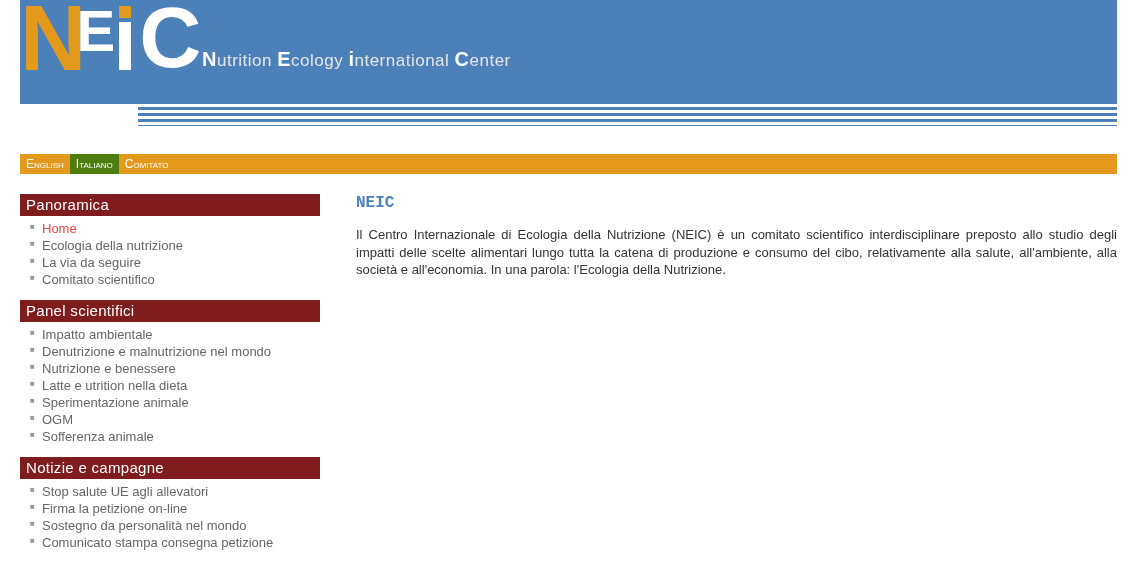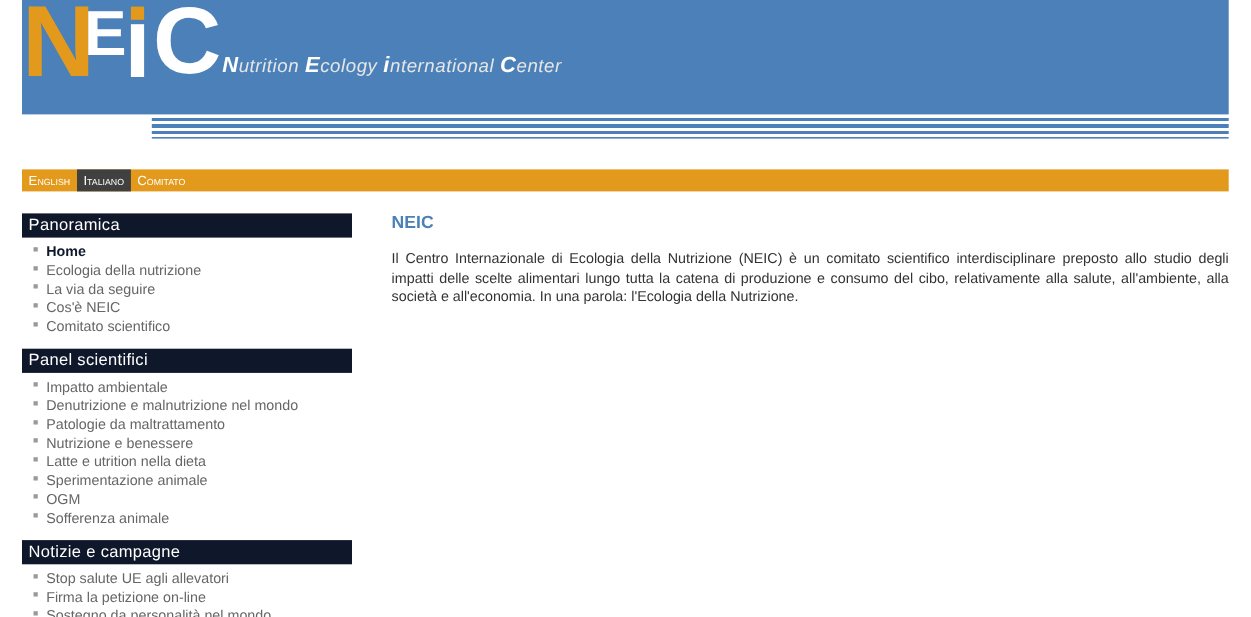--- a/index.html
+++ b/index.html
@@ -8,43 +8,43 @@
 
   
   .banner { background: #4b81b8; height: 104px; margin-top: 0; position: relative; overflow: hidden; }
   .logo { position: absolute; left: 0; top: 0; height: 104px; display: flex; align-items: flex-start; }
   .logo-n { font-family: Arial, Helvetica, sans-serif; font-weight: bold; font-size: 92px; line-height: 92px; color: #e39a1c; letter-spacing: -6px; margin-top: -8px; }
   .logo-e { font-weight: bold; font-size: 58px; line-height: 58px; color: #fff; margin-left: -4px; margin-top: 2px; }
   .logo-i { width: 12px; height: 64px; margin: 6px 2px 0 4px; display: flex; flex-direction: column; }
   .logo-i .dot { width: 12px; height: 12px; background: #e39a1c; }
   .logo-i .stem { flex: 1; background: #fff; margin-top: 4px; }
   .logo-c { font-weight: bold; font-size: 86px; line-height: 86px; color: #fff; margin-left: 6px; margin-top: -6px; }
-  .tagline { position: absolute; left: 182px; top: 48px; font-size: 17px; color: #e6e6e6; letter-spacing: 0.5px; white-space: nowrap; font-style: italic; }
+  .tagline { position: absolute; left: 182px; top: 48px; font-size: 17px; color: #e6e6e6; letter-spacing: 0.5px; white-space: nowrap; }
   .tagline .cap { color: #fff; font-weight: bold; font-size: 20px; }
 
   
   .stripes { height: 22px; background: repeating-linear-gradient(to bottom, #fff 0 3px, #4b81b8 3px 6px); margin-left: 118px; }
 
   
   .langbar { background: #e39a1c; height: 20px; display: flex; align-items: stretch; margin-top: 28px; }
   .lang { color: #fff; font-size: 12px; font-variant: small-caps; padding: 0 6px; display: flex; align-items: center; cursor: pointer; }
-  .lang.active { background: #404040; text-align: center; }
+  .lang.active { background: #4d7c0f; text-align: center; }
 
   
   .content { display: flex; margin-top: 20px; gap: 36px; }
   .sidebar { width: 300px; flex-shrink: 0; }
   .main { flex: 1; }
 
-  .section-h { background: #0f172a; color: #fff; font-size: 15px; padding: 2px 6px 3px; margin-bottom: 4px; letter-spacing: 0.3px; }
+  .section-h { background: #7f1d1d; color: #fff; font-size: 15px; padding: 2px 6px 3px; margin-bottom: 4px; letter-spacing: 0.3px; }
   .menu { list-style: none; margin: 0 0 12px 0; }
   .menu li { position: relative; padding: 1px 0 1px 22px; color: #666; font-size: 13px; cursor: pointer; }
   .menu li::before { content: "■"; position: absolute; left: 10px; top: 2px; font-size: 8px; color: #9a9a9a; }
-  .menu li.active { color: #0f172a; font-weight: bold; }
+  .menu li.active { color: #ef4444; }
 
-  .page-title { color: #4b81b8; font-weight: bold; font-size: 16px; margin-bottom: 14px; }
+  .page-title { color: #4b81b8; font-weight: bold; font-size: 16px; margin-bottom: 14px; font-family: Liberation Mono, monospace; }
   .body-text { color: #333; font-size: 13px; line-height: 1.35; text-align: justify; }
 </style>
 </head>
 <body>
 
 <div class="wrapper">
 
   <div class="banner">
     <div class="logo">
       <span class="logo-n">N</span>
@@ -71,28 +71,26 @@
       <div class="lang">Comitato</div>
     </div>
 
   <div class="content">
     <div class="sidebar" id="sidebar">
         <div class="section-h">Panoramica</div>
         <ul class="menu">
           <li class="active">Home</li>
           <li>Ecologia della nutrizione</li>
           <li>La via da seguire</li>
-          <li>Cos'è NEIC</li>
           <li>Comitato scientifico</li>
         </ul>
         <div class="section-h">Panel scientifici</div>
         <ul class="menu">
           <li>Impatto ambientale</li>
           <li>Denutrizione e malnutrizione nel mondo</li>
-          <li>Patologie da maltrattamento</li>
           <li>Nutrizione e benessere</li>
           <li>Latte e utrition nella dieta</li>
           <li>Sperimentazione animale</li>
           <li>OGM</li>
           <li>Sofferenza animale</li>
         </ul>
         <div class="section-h">Notizie e campagne</div>
         <ul class="menu">
           <li>Stop salute UE agli allevatori</li>
           <li>Firma la petizione on-line</li>

